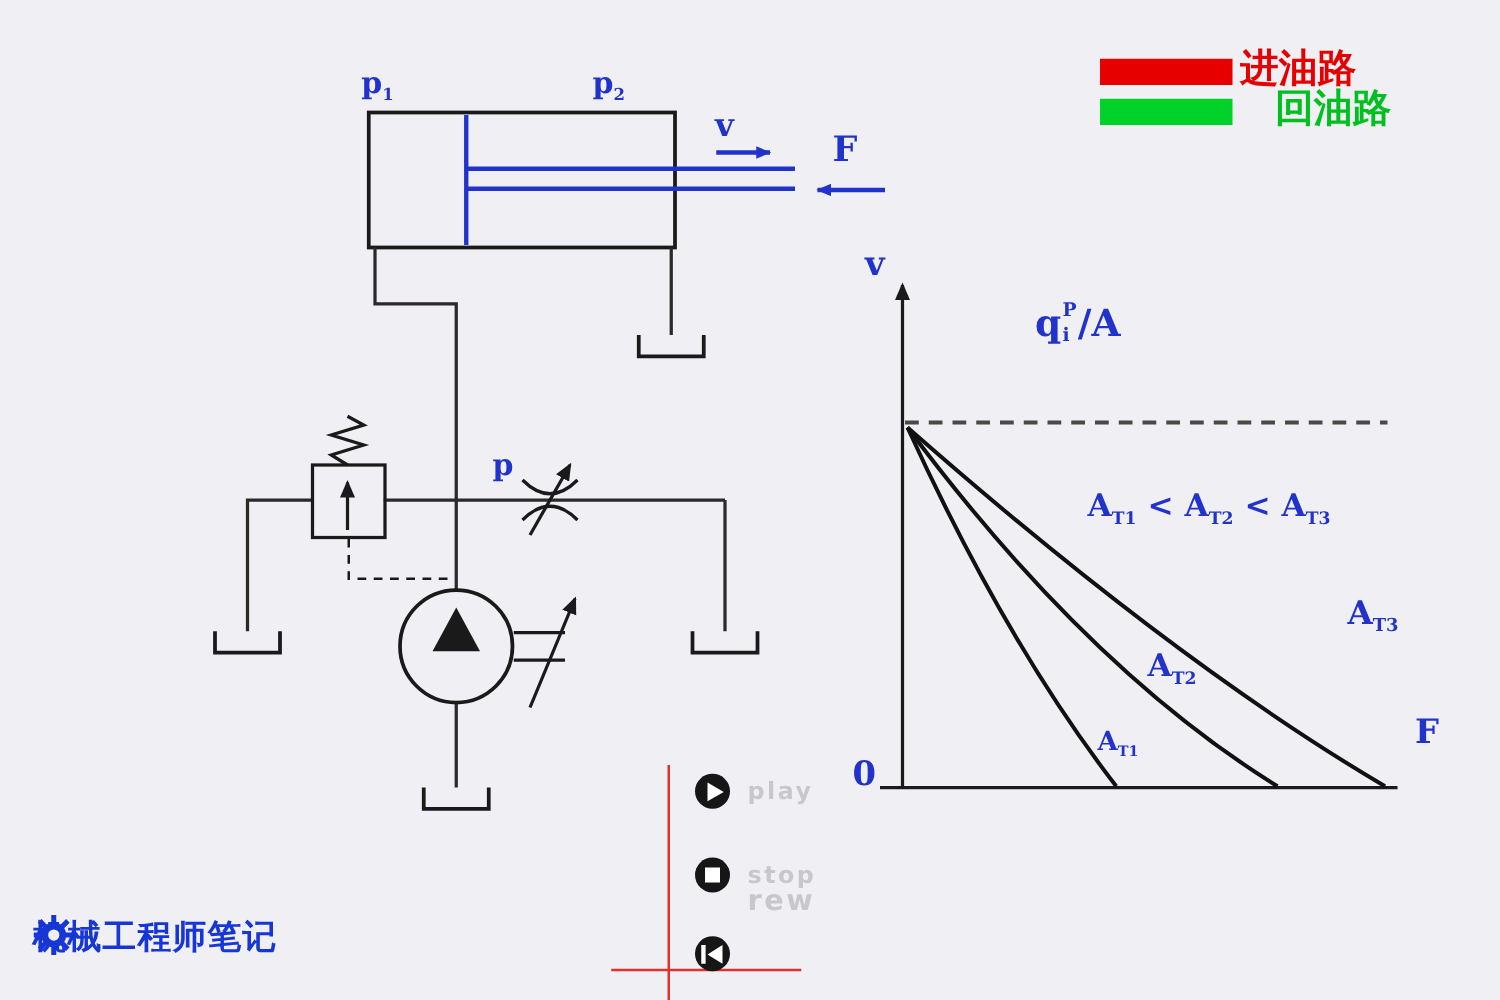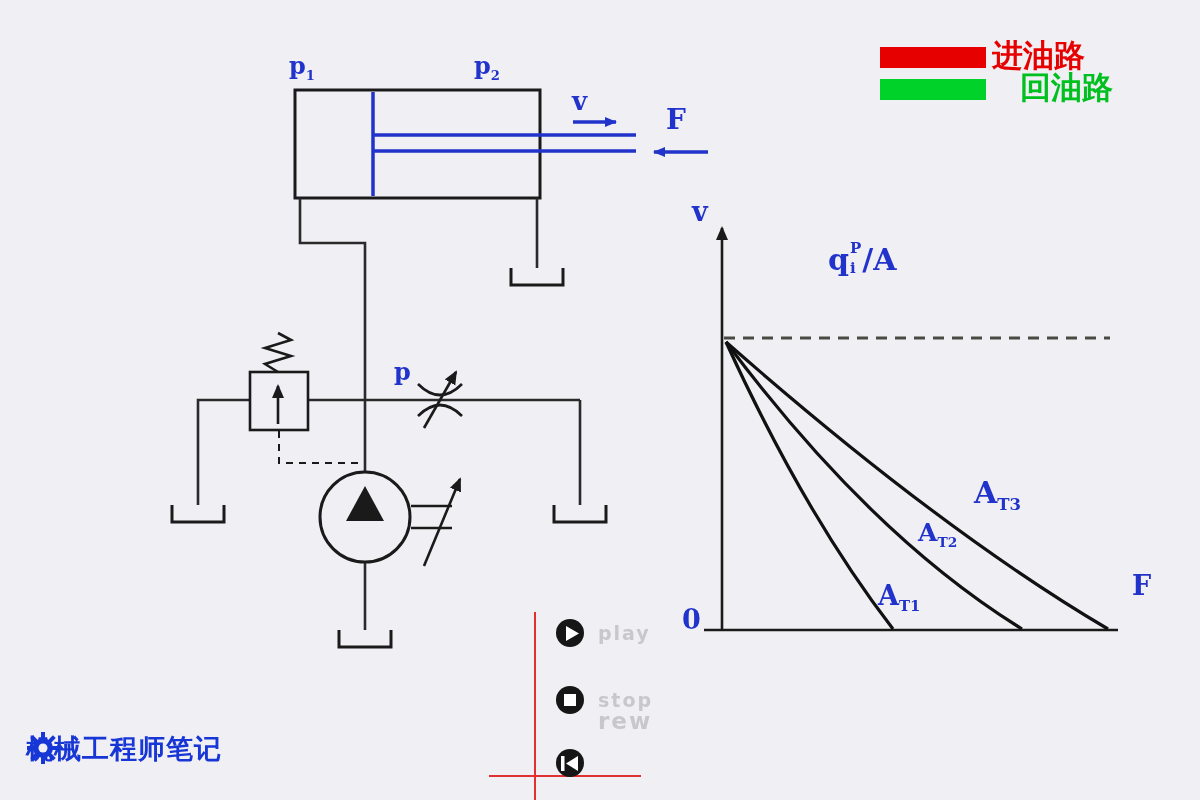--- a/index.html
+++ b/index.html
@@ -128,24 +128,27 @@
 
   <div class="lbl qlabel" style="left:828px;top:245px;font-size:30px;">
     <span>q</span>
       <span class="stack">
         <span class="up">P</span>
         <span>i</span>
       </span>
       <span>/A</span>
   </div>
 
+  <div class="lbl" style="left:870px;top:392px;font-size:25px;">
+    <span>A</span><sub>T1</sub><span> &lt; </span><span>A</span><sub>T2</sub><span> &lt; </span><span>A</span><sub>T3</sub>
+  </div>
 
-  <div class="lbl" style="left:974px;top:478px;font-size:30px;"><span>A</span><sub>T3</sub></div>
+  <div class="lbl" style="left:1078px;top:478px;font-size:26px;"><span>A</span><sub>T3</sub></div>
   <div class="lbl" style="left:918px;top:520px;font-size:25px;"><span>A</span><sub>T2</sub></div>
-  <div class="lbl" style="left:878px;top:582px;font-size:27px;"><span>A</span><sub>T1</sub></div>
+  <div class="lbl" style="left:878px;top:582px;font-size:21px;"><span>A</span><sub>T1</sub></div>
 
   <div class="lbl gray" style="left:598px;top:624px;font-size:19px;">play</div>
   <div class="lbl gray" style="left:598px;top:691px;font-size:19px;">stop</div>
   <div class="lbl gray" style="left:598px;top:710px;font-size:23px;">rew</div>
 
 
   <div class="logo">
     <svg width="34" height="34" viewBox="0 0 34 34">
       <g fill="#1736d6">
         <rect x="15" y="1" width="4" height="8"></rect>

